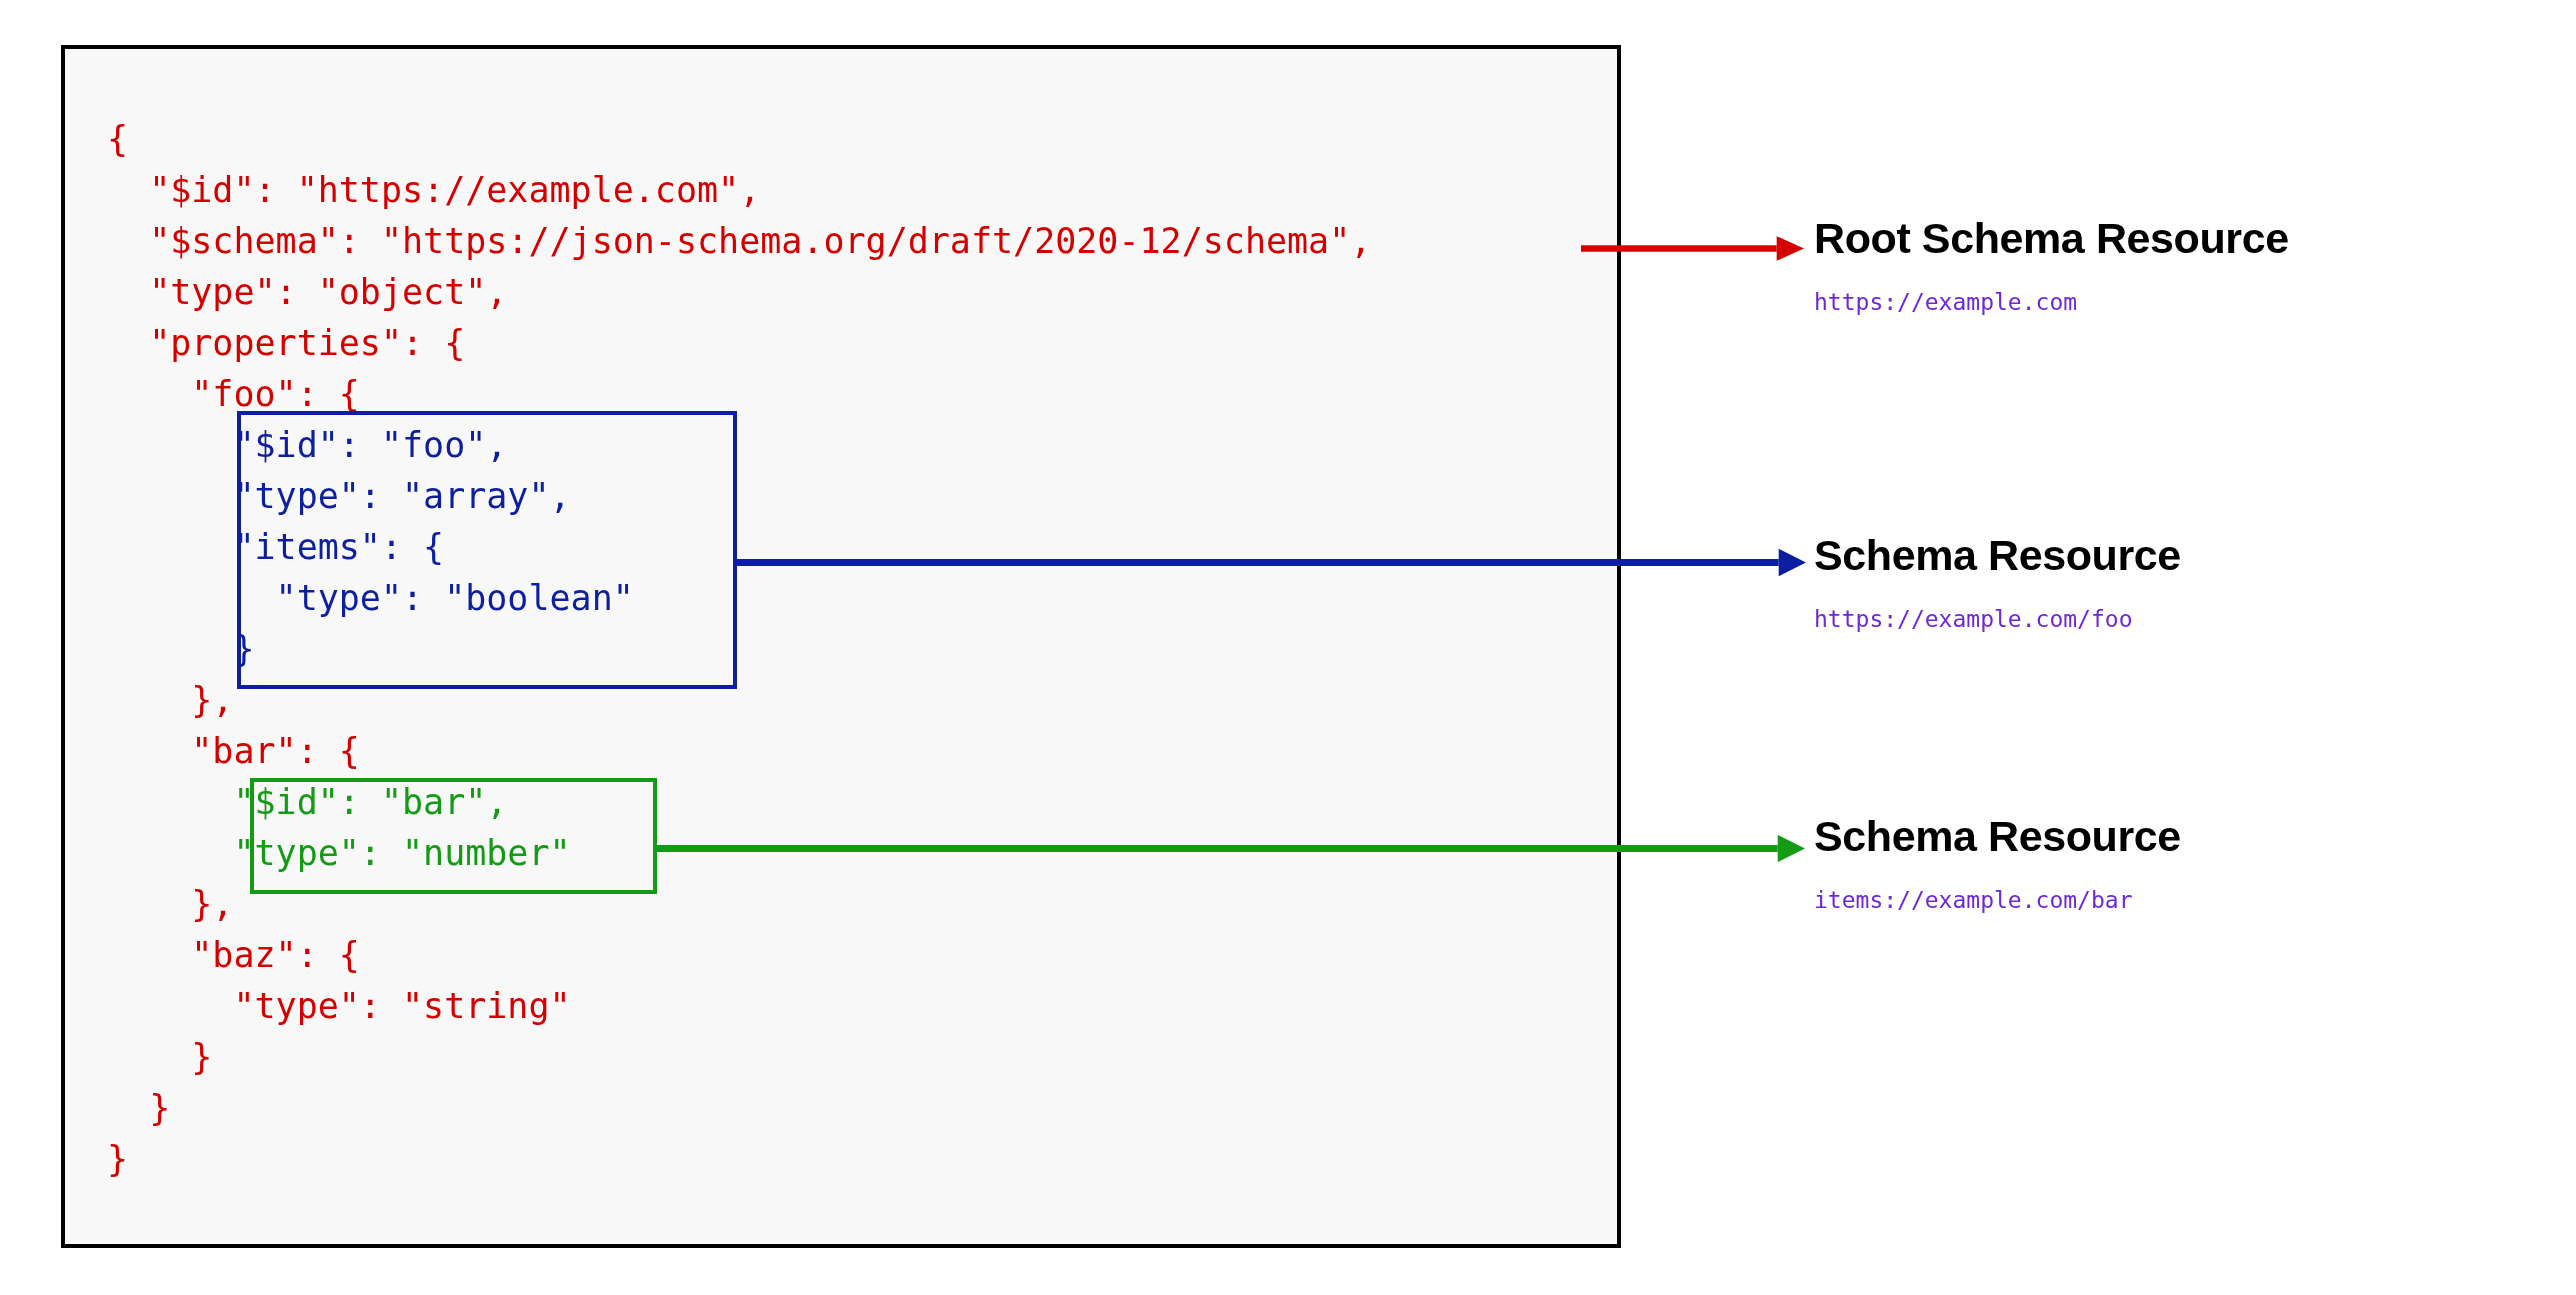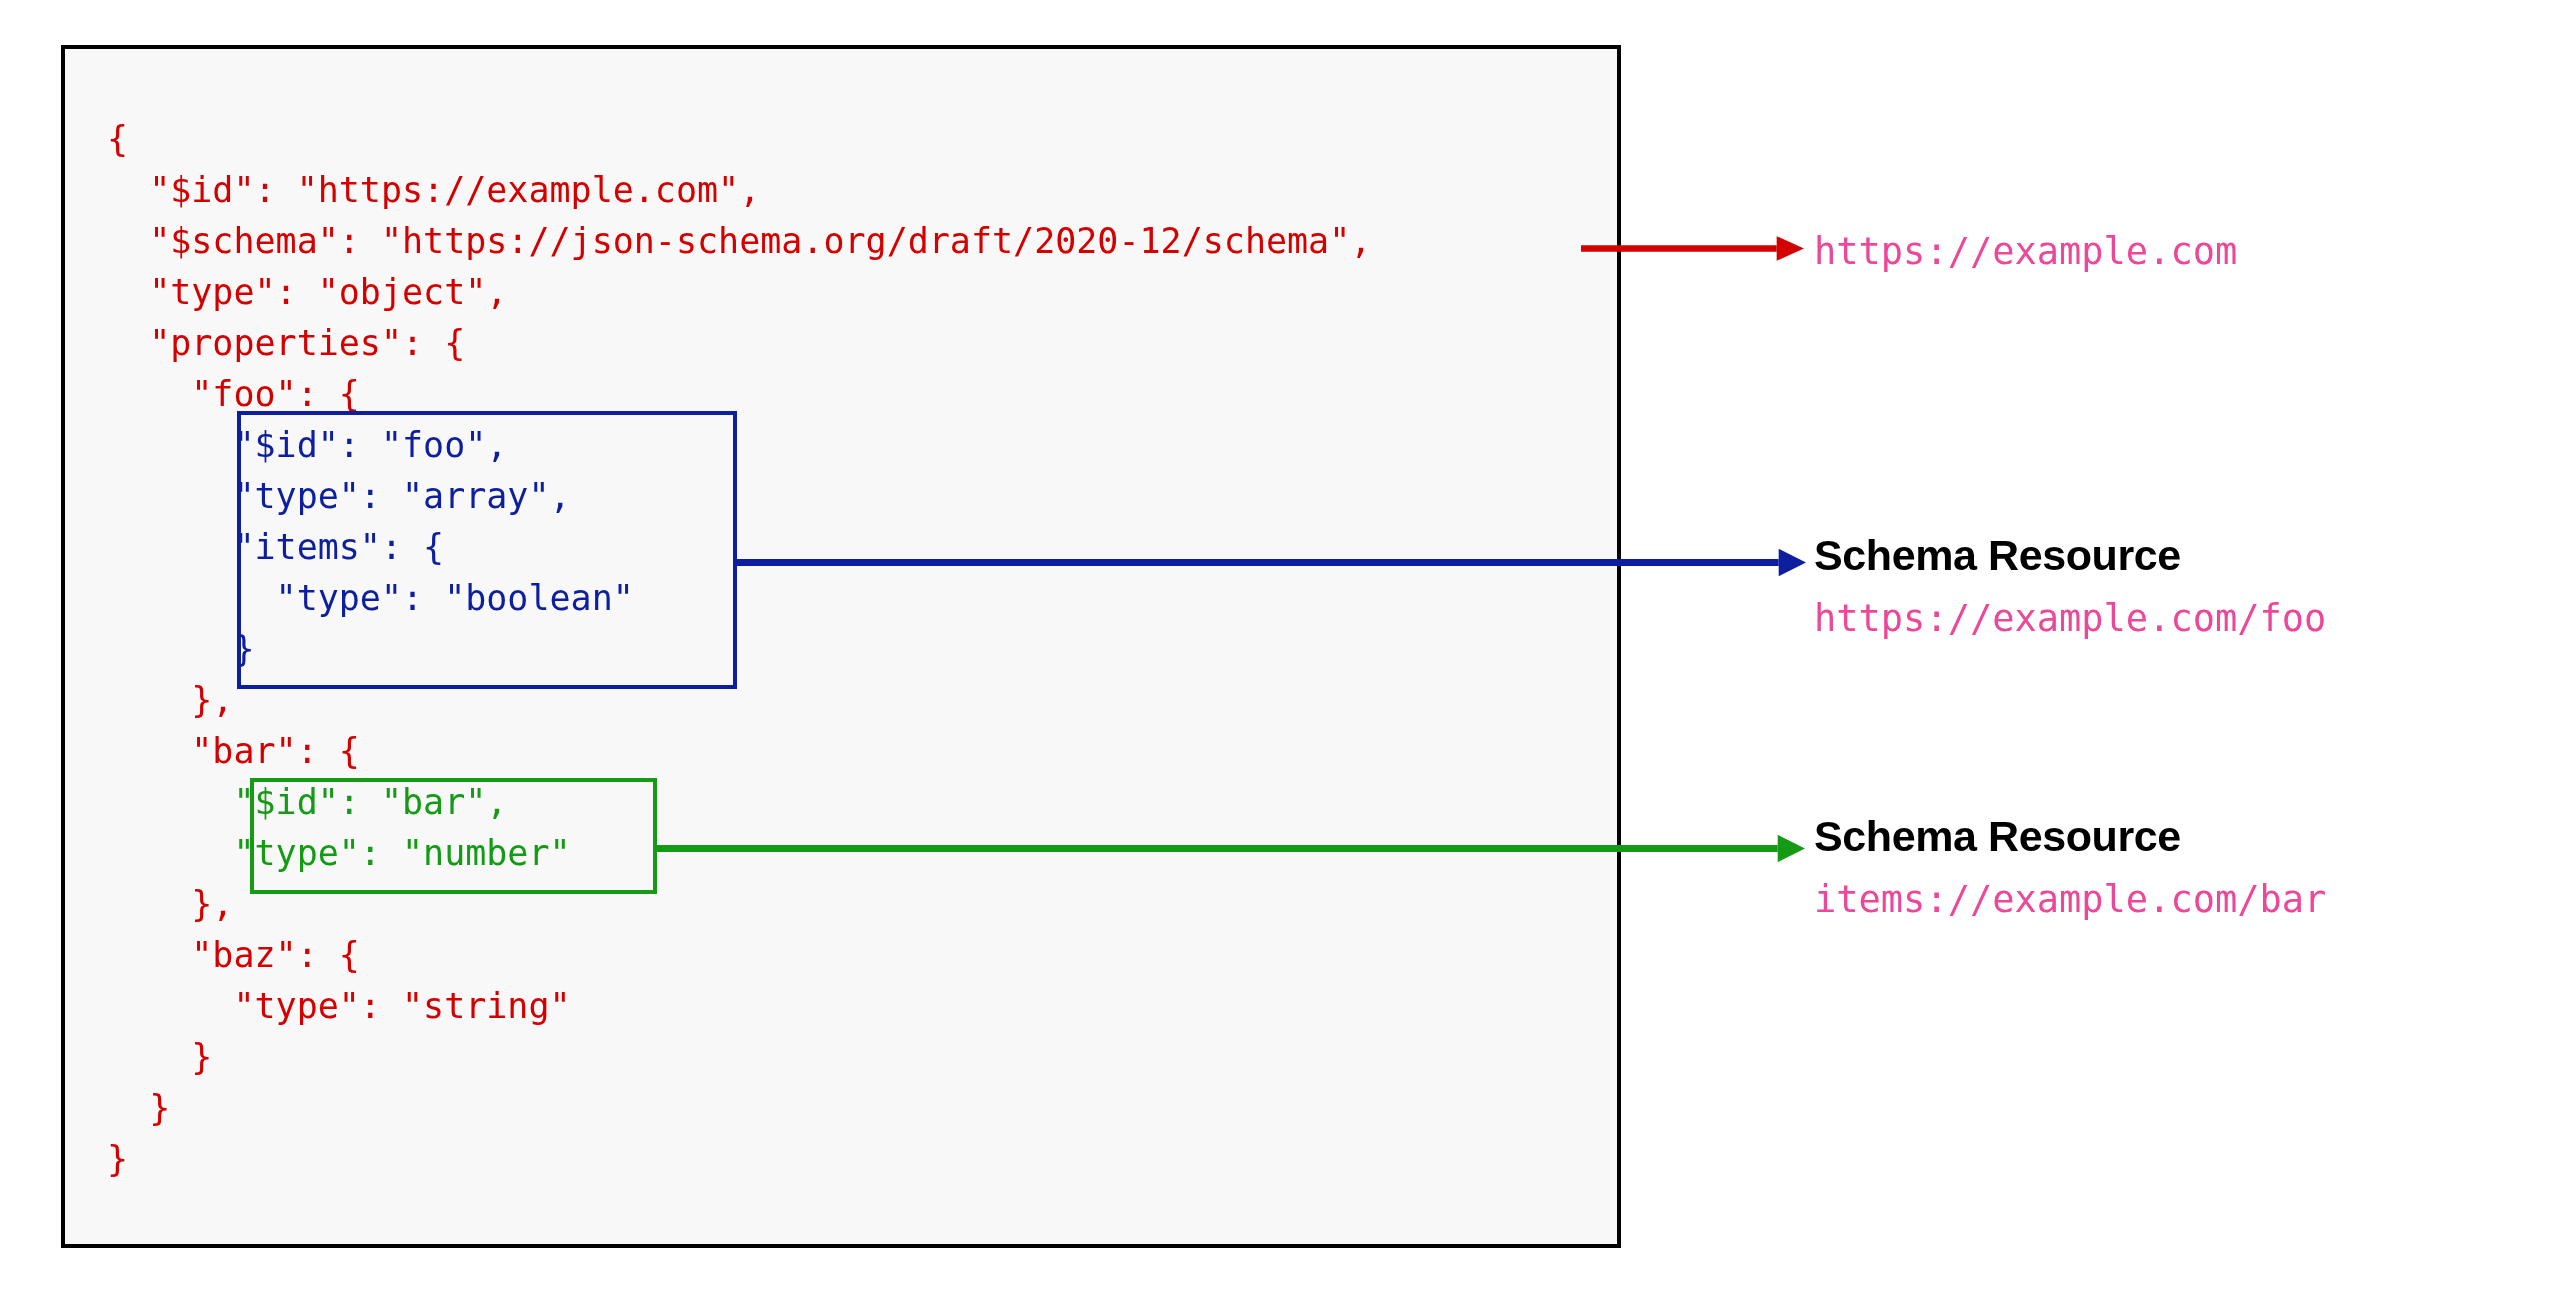--- a/index.html
+++ b/index.html
@@ -92,23 +92,23 @@
     font-weight: bold;
     font-size: 43px;
     line-height: 50px;
     color: #000000;
     white-space: nowrap;
     letter-spacing: -0.4px;
   }
   .annot .annot-url {
     margin: 18.7px 0 0 0;
     font-family: "DejaVu Sans Mono", "Liberation Mono", monospace;
-    font-size: 37px;
+    font-size: 23px;
     line-height: 40px;
-    color: #ec4899;
+    color: #6d28d9;
     white-space: nowrap;
   }
   #annot-root { top: 213px; }
   #annot-foo  { top: 530px; }
   #annot-bar  { top: 811px; }
 </style>
 </head>
 <body>
 
 <div id="stage">
@@ -135,20 +135,21 @@
   </div>
 
   <div class="arrow" style="left:654px; top:834px; width:1151px;">
     <svg width="1151" height="29" viewBox="0 0 1602 40">
       <line x1="0" y1="20" x2="1564" y2="20" stroke="#149a14" stroke-width="10"></line>
       <polygon points="1564,1 1602,20 1564,39" fill="#149a14"></polygon>
     </svg>
   </div>
 
   <div class="annot" id="annot-root">
+    <p class="annot-title">Root Schema Resource</p>
     <p class="annot-url">https://example.com</p>
   </div>
 
   <div class="annot" id="annot-foo">
     <p class="annot-title">Schema Resource</p>
     <p class="annot-url">https://example.com/foo</p>
   </div>
 
   <div class="annot" id="annot-bar">
     <p class="annot-title">Schema Resource</p>

